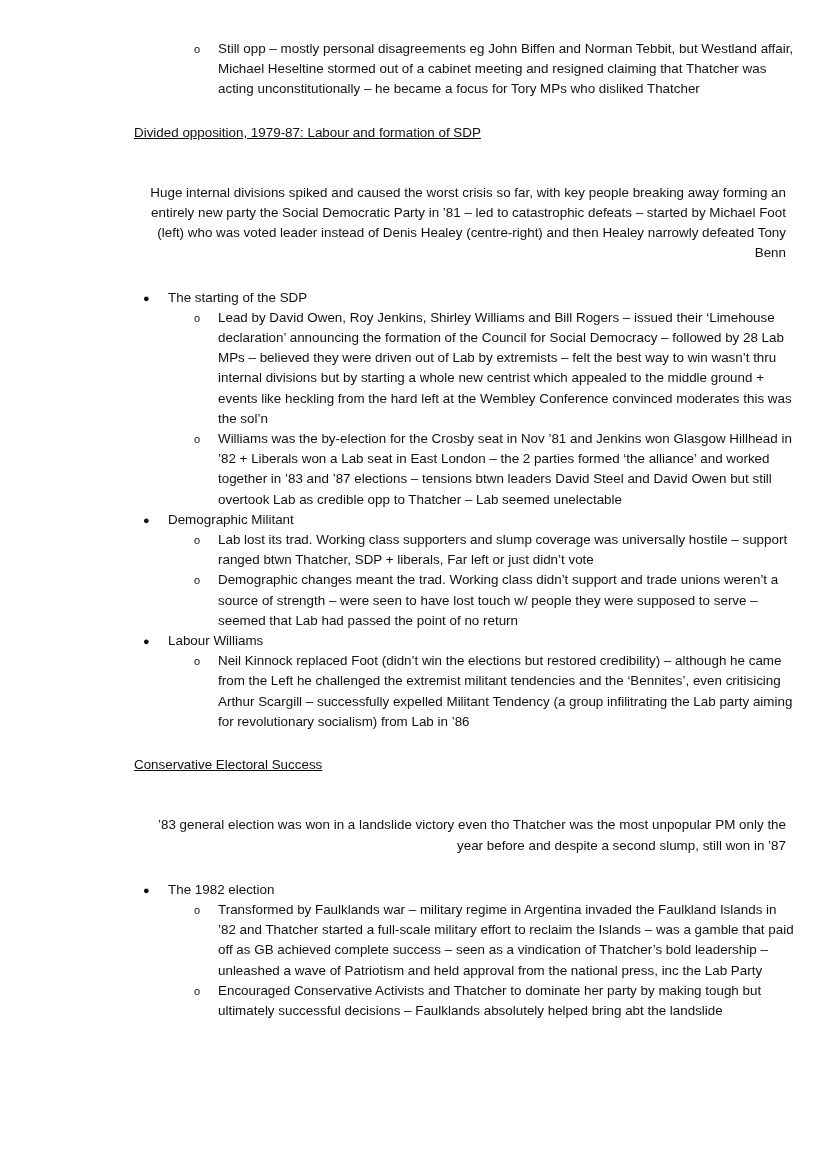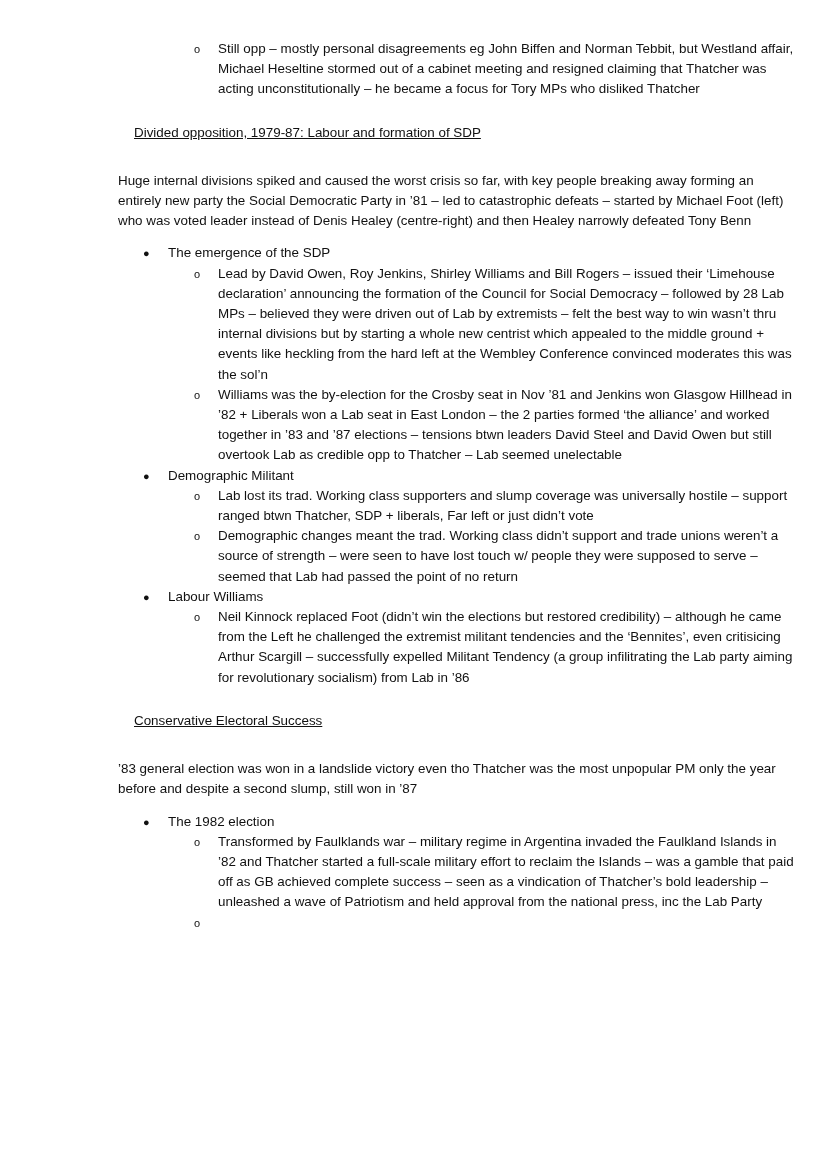--- a/index.html
+++ b/index.html
@@ -2,21 +2,21 @@
 <html><head>
 <meta charset="utf-8">
 <style>
   html, body { margin: 0; padding: 0; background: #ffffff; }
   body {
     width: 828px; height: 1171px; position: relative; overflow: hidden;
     font-family: "Liberation Sans", sans-serif; font-size: 13.4px; color: #111;
     line-height: 20.2px;
   }
   .page { position: absolute; left: 118px; top: 39px; width: 680px; }
-  .p { margin: 0; }
+  .p { margin: 12px; text-align: right; }
   .heading { text-decoration: underline; margin: 16px; }
   .ul1, .ul2 { list-style: none; margin: 0; padding: 0; }
   .li1 { position: relative; padding-left: 50px; }
   .li1 > .bullet { position: absolute; left: 25px; top: 0; font-size: 11px; }
   .li2 { position: relative; padding-left: 100px; }
   .li2 > .bullet { position: absolute; left: 76px; top: 0; font-size: 11px; }
   .ul2.nested .li2 { padding-left: 50px; }
   .ul2.nested .li2 > .bullet { left: 26px; }
   .gap-s { height: 7px; }
   .gap-m { height: 12px; }
@@ -35,21 +35,21 @@
 
   <div class="gap-s"></div>
   <p class="heading">Divided opposition, 1979-87: Labour and formation of SDP</p>
   <div class="gap-m"></div>
   <p class="p">Huge internal divisions spiked and caused the worst crisis so far, with key people breaking away forming an entirely new party the Social Democratic Party in ’81 – led to catastrophic defeats – started by Michael Foot (left) who was voted leader instead of Denis Healey (centre-right) and then Healey narrowly defeated Tony Benn</p>
   <div class="gap-m"></div>
 
   <ul class="ul1">
     <li class="li1">
       <span class="bullet">●</span>
-      <span>The emergence of the SDP</span>
+      <span>The starting of the SDP</span>
       <ul class="ul2 nested">
         <li class="li2">
           <span class="bullet">o</span>
           <span>Lead by David Owen, Roy Jenkins, Shirley Williams and Bill Rogers – issued their ‘Limehouse declaration’ announcing the formation of the Council for Social Democracy – followed by 28 Lab MPs – believed they were driven out of Lab by extremists – felt the best way to win wasn’t thru internal divisions but by starting a whole new centrist which appealed to the middle ground + events like heckling from the hard left at the Wembley Conference convinced moderates this was the sol’n</span>
         </li>
         <li class="li2">
           <span class="bullet">o</span>
           <span>Williams was the by-election for the Crosby seat in Nov ’81 and Jenkins won Glasgow Hillhead in ’82 + Liberals won a Lab seat in East London – the 2 parties formed ‘the alliance’ and worked together in ’83 and ’87 elections – tensions btwn leaders David Steel and David Owen but still overtook Lab as credible opp to Thatcher – Lab seemed unelectable</span>
         </li>
       </ul>
@@ -90,18 +90,19 @@
     <li class="li1">
       <span class="bullet">●</span>
       <span>The 1982 election</span>
       <ul class="ul2 nested">
         <li class="li2">
           <span class="bullet">o</span>
           <span>Transformed by Faulklands war – military regime in Argentina invaded the Faulkland Islands in ’82 and Thatcher started a full-scale military effort to reclaim the Islands – was a gamble that paid off as GB achieved complete success – seen as a vindication of Thatcher’s bold leadership – unleashed a wave of Patriotism and held approval from the national press, inc the Lab Party</span>
         </li>
         <li class="li2">
           <span class="bullet">o</span>
+          <span>Encouraged Conservative Activists and Thatcher to dominate her party by making tough but ultimately successful decisions – Faulklands absolutely helped bring abt the landslide</span>
         </li>
       </ul>
     </li>
   </ul>
 
 </div>
 
 </body></html>

